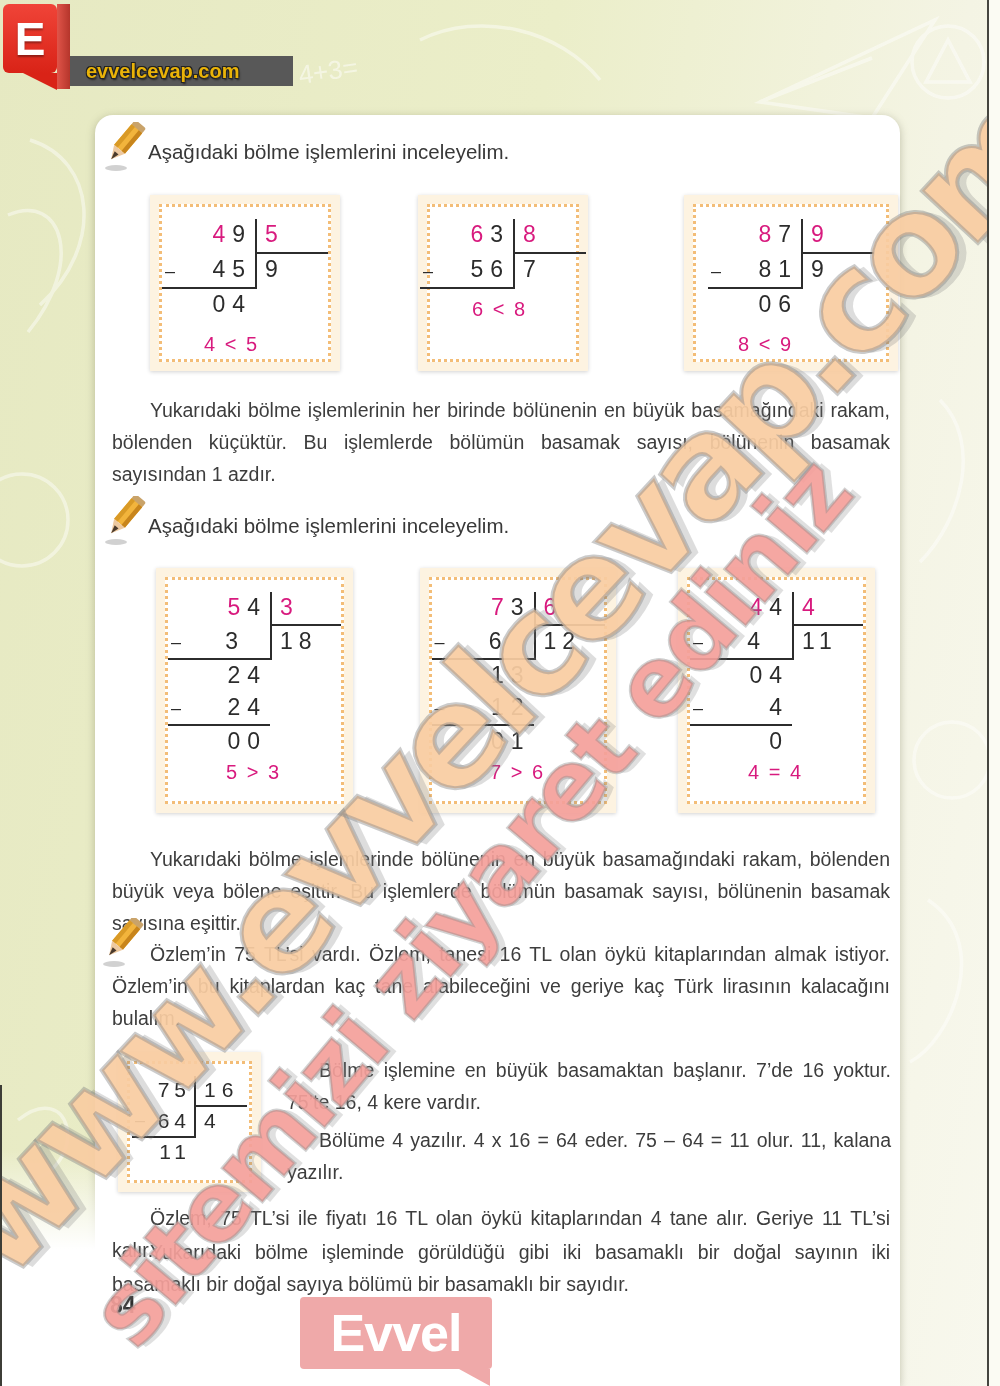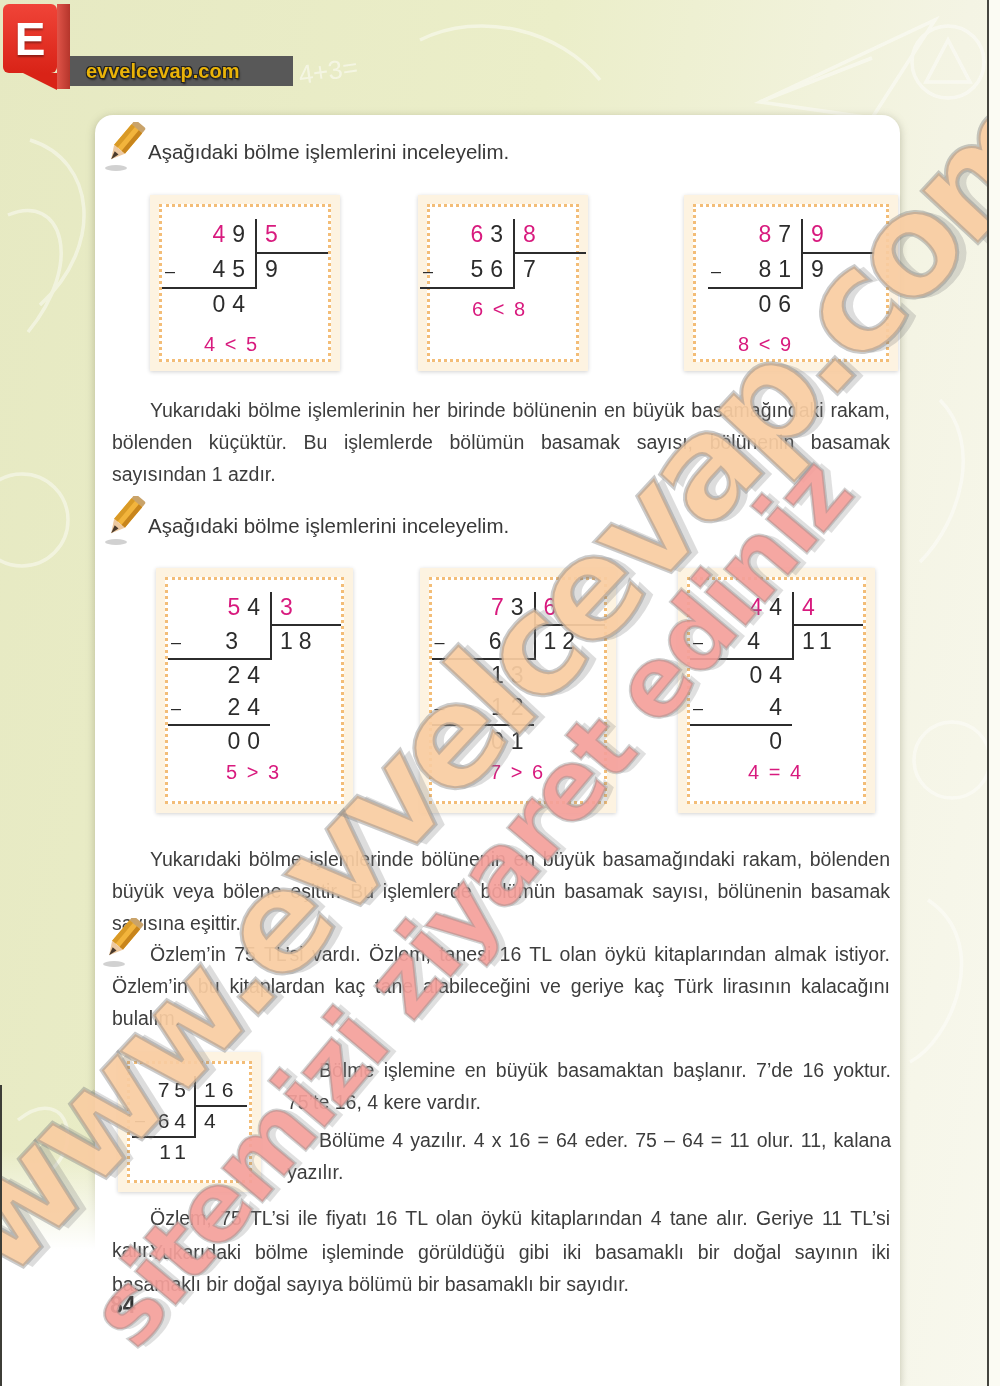--- a/index.html
+++ b/index.html
@@ -314,20 +314,24 @@
       </div>
   </div>
 
   <div class="para narrow" style="top:1054px;">Bölme işlemine en büyük basamaktan başlanır. 7’de 16 yoktur. 75’te 16, 4 kere vardır.</div>
   <div class="para narrow" style="top:1124px;">Bölüme 4 yazılır. 4 x 16 = 64 eder. 75 – 64 = 11 olur. 11, kalana yazılır.</div>
 
   <div class="para" style="top:1202px;">Özlem, 75 TL’si ile fiyatı 16 TL olan öykü kitaplarından 4 tane alır. Geriye 11 TL’si kalır.</div>
   <div class="para" style="top:1236px;">Yukarıdaki bölme işleminde görüldüğü gibi iki basamaklı bir doğal sayının iki basamaklı bir doğal sayıya bölümü bir basamaklı bir sayıdır.</div>
 
   <div class="page-number">84</div>
+  <div class="logo-bubble">
+    <span>Evvel</span>
+    <div class="logo-tail"></div>
+  </div>
 
   <div class="wm wm-site">www.evvelcevap.com</div>
   <div class="wm wm-visit">sitemizi ziyaret ediniz</div>
 
   <div class="hdr-sub-bar">
     <span>evvelcevap.com</span>
   </div>
   <div class="hdr-strip"></div>
   <div class="hdr-badge">
     <span>E</span>

